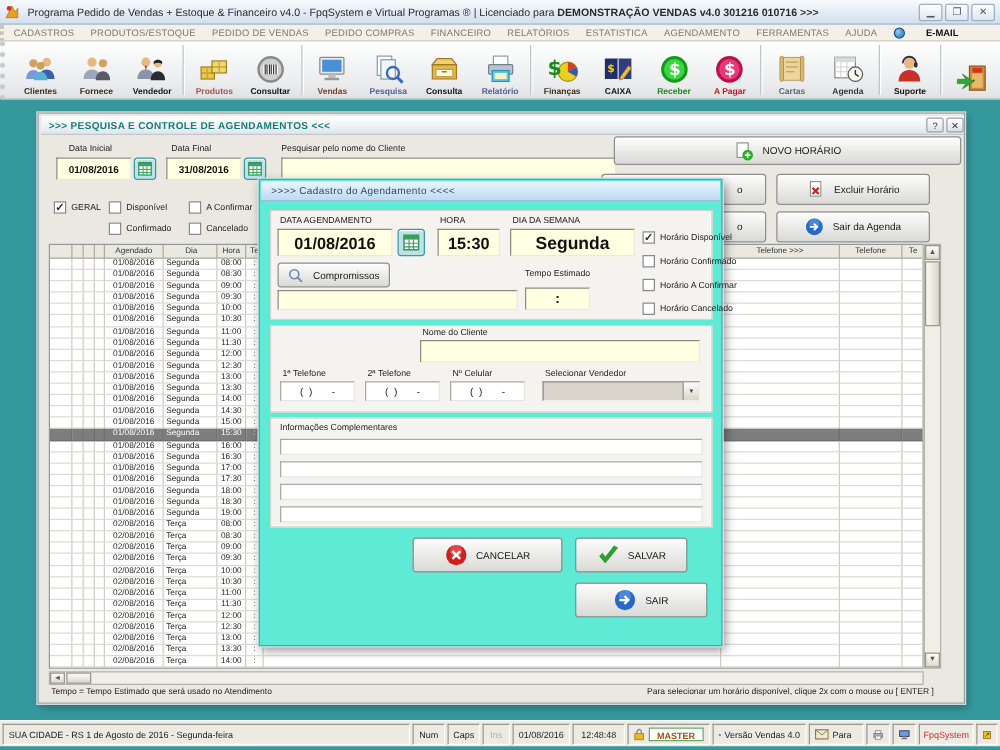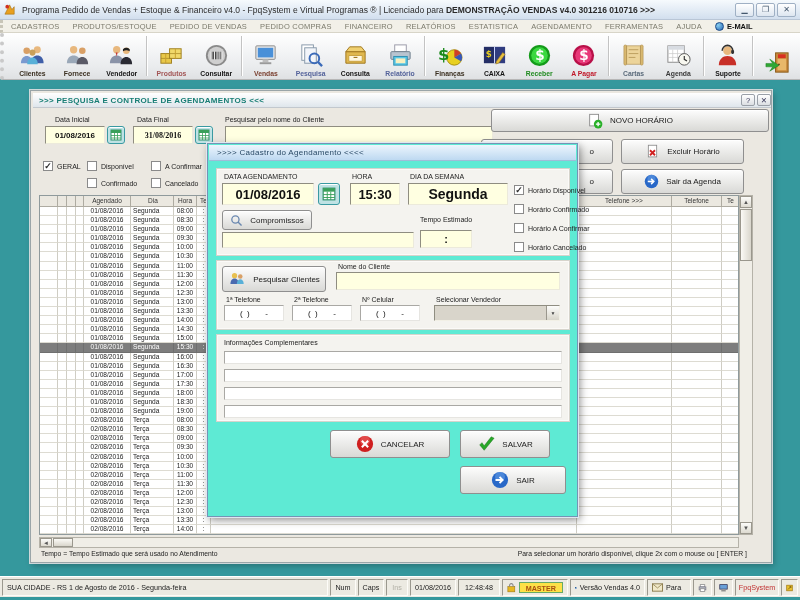--- a/index.html
+++ b/index.html
@@ -8,21 +8,21 @@
   .screen{position:relative;width:800px;height:600px;background:#35989d;overflow:hidden}
 
   
   .titlebar{position:absolute;left:0;top:0;width:800px;height:20px;background:linear-gradient(#f6fafd,#d2dfee);border-bottom:1px solid #b9c6d6;display:flex;align-items:center;padding:0 4px;gap:5px}
   .titlebar .ttext{font-size:8.5px;color:#2a2a2a;white-space:nowrap;overflow:hidden}
   .titlebar .ttext b{font-weight:bold}
   .winbtns{margin-left:auto;display:flex;gap:2px}
   .wbtn{width:19px;height:14px;border:1px solid #9fb0c4;background:linear-gradient(#fff,#dde6f0);font-size:8px;line-height:12px;text-align:center;color:#44586e;border-radius:2px}
   .menubar{position:absolute;left:0;top:20px;width:800px;height:13px;background:#f2f0e8;border-bottom:1px solid #d8d5c8;display:flex;align-items:center;gap:13px;padding:0 8px;border-left:3px dotted #c8c5b8}
   .mitem{font-size:7.5px;color:#7b7a6c;letter-spacing:.2px;white-space:nowrap}
-  .memail{display:flex;align-items:center;gap:3px;font-size:7.5px;color:#111;font-weight:bold}
+  .memail{display:flex;align-items:center;gap:17px;font-size:7.5px;color:#111;font-weight:bold}
   .globe{width:9px;height:9px;border-radius:50%;background:radial-gradient(circle at 30% 30%,#8ad0f0,#2868b8);display:inline-block;border:1px solid #1a4a88}
   .toolbar{position:absolute;left:0;top:33px;width:800px;height:47px;background:linear-gradient(#ffffff,#e9ebed 75%,#dfe1e3);border-bottom:1px solid #b6b6b6;display:flex;align-items:stretch;padding-left:6px;border-left:4px dotted #c9c9c9}
   .tool{width:46px;display:flex;flex-direction:column;align-items:center;justify-content:flex-end;padding-bottom:2px;gap:1px}
   .tool svg{width:27px;height:27px}
   .tlabel{font-size:6.8px;font-weight:bold;white-space:nowrap}
   .tsep{width:1px;background:#c3c3c3;margin:3px 2px;box-shadow:1px 0 0 #fff}
 
   
   .btn{position:absolute;display:flex;align-items:center;justify-content:center;gap:7px;background:linear-gradient(#fdfdfd,#e9e9e7 55%,#d9d9d6);border:1px solid #8f8f8f;border-radius:3px;font-size:8px;color:#1a1a1a;box-shadow:inset 0 1px 0 #fff}
   .btn svg{flex:0 0 auto}
@@ -63,21 +63,21 @@
   .dcap{position:absolute;left:1px;top:1px;width:367px;height:16px;background:linear-gradient(#ecf5fd,#bed9f1);border-bottom:1px solid #9fbcd8;display:flex;align-items:center;padding:0 8px}
   .dcap .ctext{font-size:8px;color:#2a4a66;letter-spacing:.3px}
   .dgroup{position:absolute;background:#f4f3ef;border:1px solid #d6d4cc;box-shadow:inset 0 0 0 1px #fbfaf8}
   .bigfield{position:absolute;background:#ffffe1;border:1px solid;border-color:#8f8d81 #eceadb #eceadb #8f8d81;font-weight:bold;color:#111;text-align:center;display:flex;align-items:center;justify-content:center}
   .dd{position:absolute;background:#d9d5cb;border:1px solid;border-color:#8f8d81 #f2f0e6 #f2f0e6 #8f8d81;display:flex;align-items:center}
   .ddarrow{margin-left:auto;width:13px;height:100%;background:linear-gradient(#fcfcfa,#d8d5ca);border-left:1px solid #9a978d;font-size:5px;display:flex;align-items:center;justify-content:center;color:#444}
 
   
   .statusbar{position:absolute;left:0;top:576px;width:800px;height:21px;background:#eceae2;border-top:1px solid #fff}
   .sp{position:absolute;top:2px;height:17px;border:1px solid;border-color:#9a988e #fdfcf8 #fdfcf8 #9a988e;background:#eceae2;font-size:7.2px;display:flex;align-items:center;padding:0 4px;color:#222;white-space:nowrap;overflow:hidden}
-  .master{background:#fde047;color:#a85010;font-weight:bold;flex:1;text-align:center;height:11px;line-height:11px;border:1px solid #6a6;margin-left:3px;padding:0 6px}
+  .master{background:#ffffff;color:#a85010;font-weight:bold;flex:1;text-align:center;height:11px;line-height:11px;border:1px solid #6a6;margin-left:3px;padding:0 6px}
   .grey{color:#b2b0a6}
 </style>
 </head>
 <body>
 
 <div class="screen">
 
   <div class="titlebar">
     <svg width="13" height="13" viewBox="0 0 14 14">
         <path d="M1 12L6 2l2.5 5L11 4v8z" fill="#e8a020" stroke="#a06a10" stroke-width=".6"></path>
@@ -285,21 +285,21 @@
     <span class="lbl" style="left:24px;top:25px">Data Inicial</span>
     <input class="field" style="left: 14px; top: 35px; width: 60px; height: 18px; font-weight: bold; text-align: center;" readonly="" value="01/08/2016">
     <span class="btn" style="left:76px;top:35px;width:18px;height:18px;padding:0;background:#bfe2e4;border-color:#3a9aa2">
       <svg width="12" height="12" viewBox="0 0 12 12">
           <rect x="1" y="1" width="10" height="10" fill="#fff" stroke="#2f8f6a"></rect>
           <rect x="1" y="1" width="10" height="3" fill="#3aa05a"></rect>
           <path d="M1 6.5h10M1 9h10M4.5 4v7M7.5 4v7" stroke="#3aa05a" stroke-width=".8"></path>
         </svg>
     </span>
     <span class="lbl" style="left:106px;top:25px">Data Final</span>
-    <input class="field" style="left: 102px; top: 35px; width: 60px; height: 18px; font-weight: bold; text-align: center; font-family: Liberation Serif, serif;" readonly="" value="31/08/2016">
+    <input class="field" style="left: 102px; top: 35px; width: 60px; height: 18px; font-weight: bold; text-align: center;" readonly="" value="31/08/2016">
     <span class="btn" style="left:164px;top:35px;width:18px;height:18px;padding:0;background:#bfe2e4;border-color:#3a9aa2">
       <svg width="12" height="12" viewBox="0 0 12 12">
           <rect x="1" y="1" width="10" height="10" fill="#fff" stroke="#2f8f6a"></rect>
           <rect x="1" y="1" width="10" height="3" fill="#3aa05a"></rect>
           <path d="M1 6.5h10M1 9h10M4.5 4v7M7.5 4v7" stroke="#3aa05a" stroke-width=".8"></path>
         </svg>
     </span>
     <span class="lbl" style="left:194px;top:25px">Pesquisar pelo nome do Cliente</span>
     <input class="field" style="left: 194px; top: 35px; width: 268px; height: 22px;" value="">
 
@@ -932,29 +932,20 @@
           <circle cx="7.5" cy="7.5" r="5" fill="none" stroke="#6a88b0" stroke-width="1.8"></circle>
           <path d="M11 11l5 5" stroke="#6a88b0" stroke-width="2"></path>
         </svg>
       <span>Compromissos</span>
     </span>
     <span class="lbl" style="left:212px;top:72px">Tempo Estimado</span>
     <input class="field" style="left: 14px; top: 88px; width: 192px; height: 16px;" value="">
     <div class="bigfield" style="left:212px;top:86px;width:52px;height:18px;font-size:11px">:</div>
 
     <div class="dgroup" style="left:8px;top:116px;width:354px;height:70px"></div>
-    <span class="btn" style="left:14px;top:122px;width:104px;height:26px">
-      <svg width="18" height="18" viewBox="0 0 22 22">
-          <circle cx="8" cy="7" r="3.2" fill="#e8c050"></circle>
-          <path d="M3 17c0-4.5 2.5-6.5 5-6.5s5 2 5 6.5z" fill="#4a6ab0"></path>
-          <circle cx="15" cy="8" r="2.8" fill="#d9a066"></circle>
-          <path d="M10.8 17c0-4 2.2-5.8 4.2-5.8s4.2 1.8 4.2 5.8z" fill="#58b0d8"></path>
-        </svg>
-      <span>Pesquisar Clientes</span>
-    </span>
     <span class="lbl" style="left:130px;top:119px">Nome do Cliente</span>
     <input class="field" style="left: 128px; top: 128px; width: 224px; height: 18px;" value="">
     <span class="lbl" style="left:18px;top:152px">1ª Telefone</span>
     <input class="field white" style="left: 16px; top: 161px; width: 60px; height: 16px; text-align: center;" value="(  )       -">
     <span class="lbl" style="left:86px;top:152px">2ª Telefone</span>
     <input class="field white" style="left: 84px; top: 161px; width: 60px; height: 16px; text-align: center;" value="(  )       -">
     <span class="lbl" style="left:154px;top:152px">Nº Celular</span>
     <input class="field white" style="left: 152px; top: 161px; width: 60px; height: 16px; text-align: center;" value="(  )       -">
     <span class="lbl" style="left:228px;top:152px">Selecionar Vendedor</span>
     <div class="dd" style="left:226px;top:161px;width:126px;height:16px">

